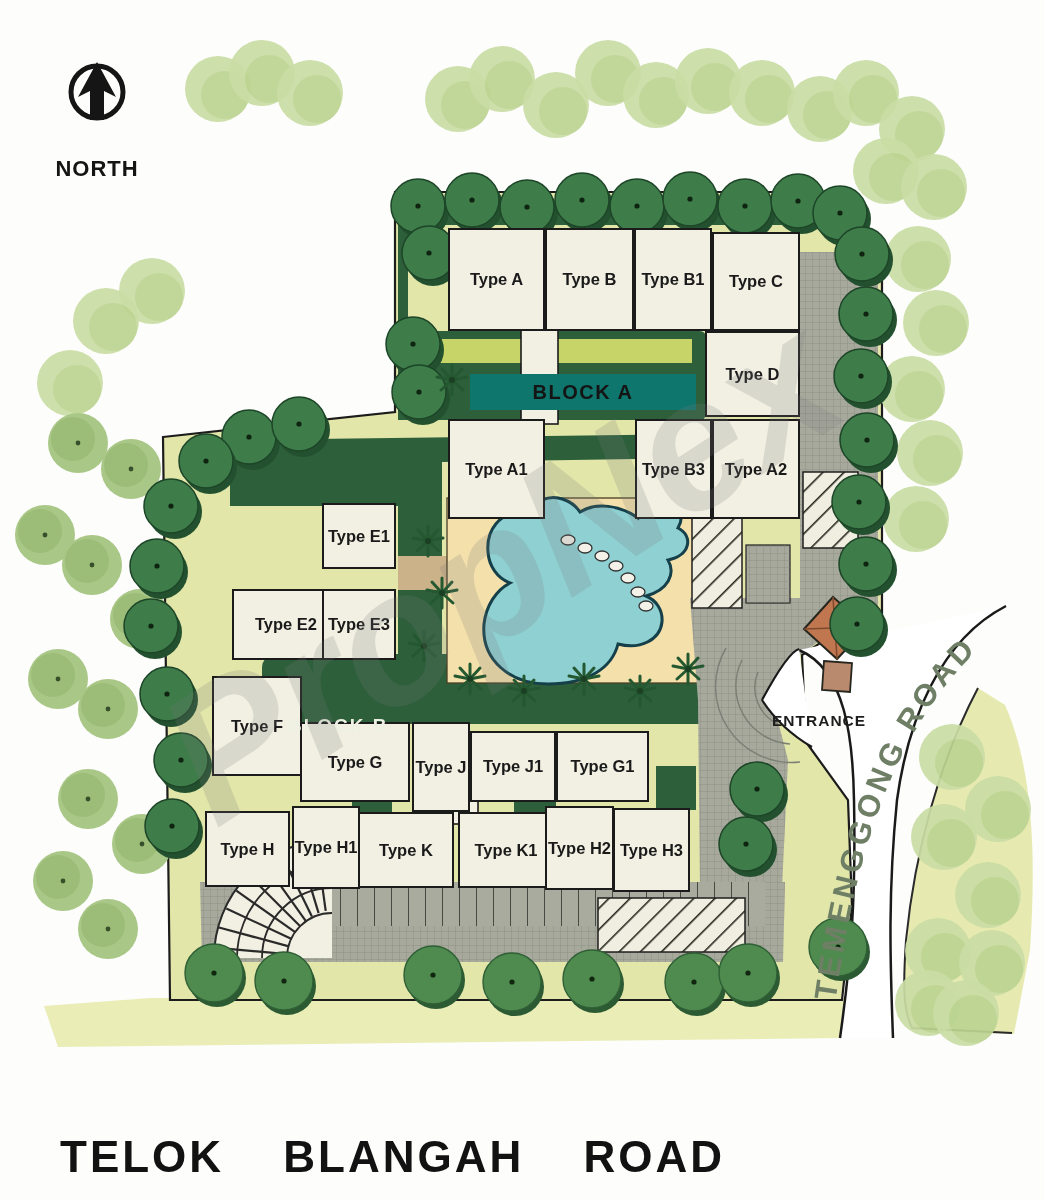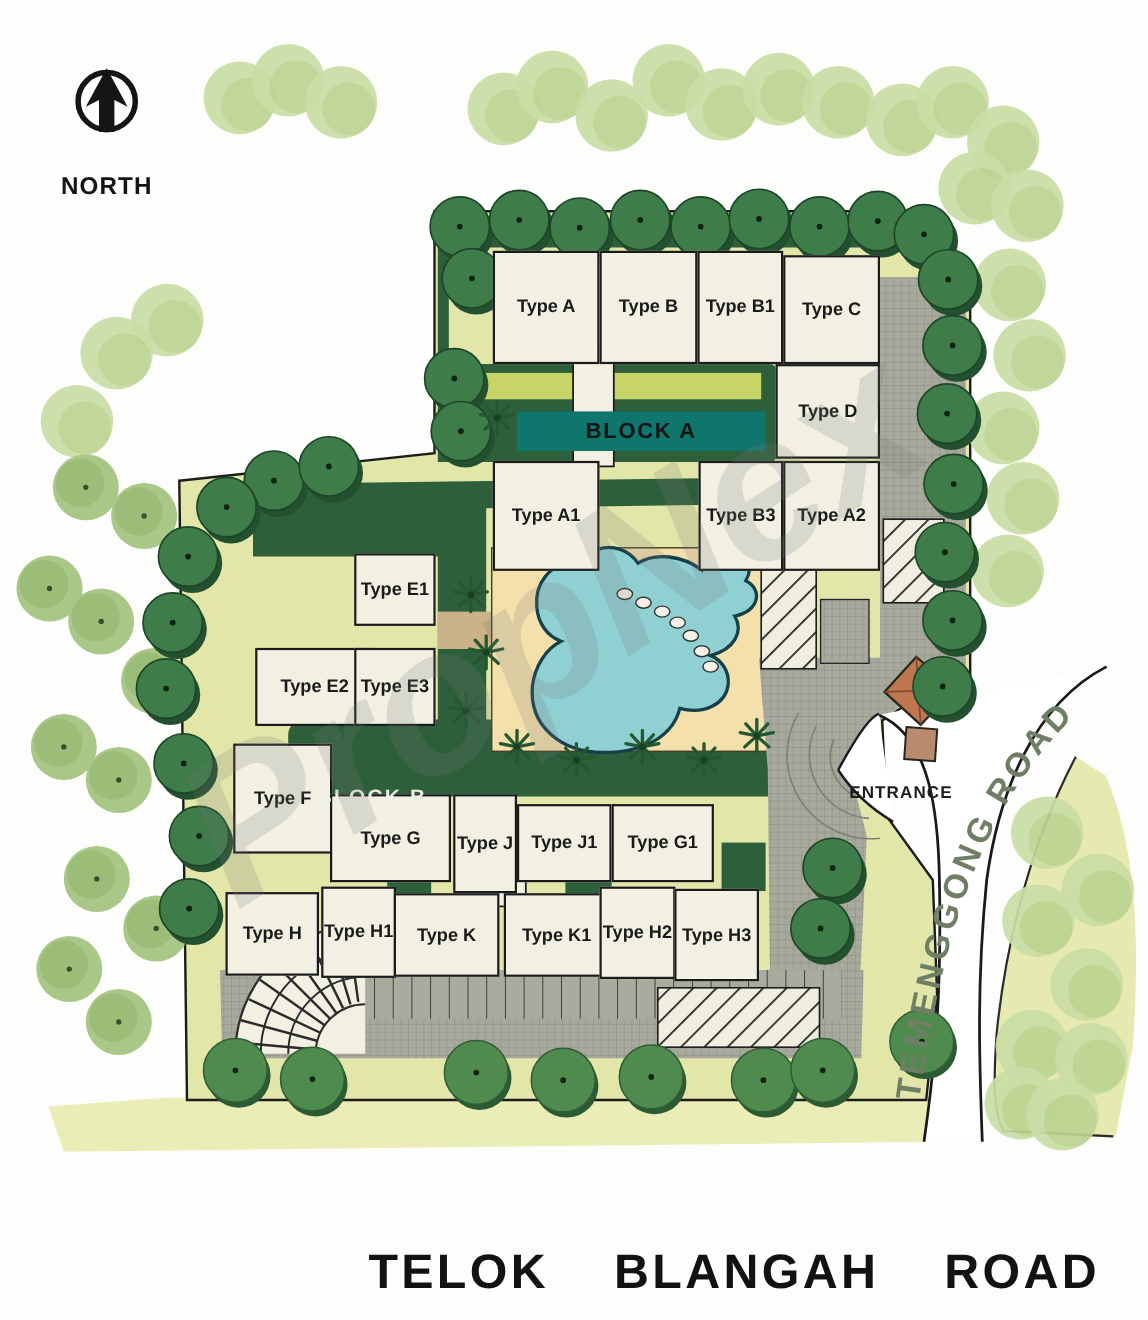--- a/index.html
+++ b/index.html
@@ -8,21 +8,21 @@
   #baseSvg{position:absolute;left:0;top:0;z-index:1;}
   .unit{position:absolute;z-index:5;background:#f2f0e3;border:2px solid #1b1b1b;
         display:flex;align-items:center;justify-content:center;text-align:center;
         font:600 16.5px/1.12 "Liberation Sans",sans-serif;color:#1a1a1a;box-sizing:border-box;}
   .lbl{position:absolute;z-index:6;font-family:"Liberation Sans",sans-serif;color:#141414;}
   .blockband{position:absolute;z-index:5;background:#0f766e;display:flex;align-items:center;
         justify-content:center;font:700 20px "Liberation Sans",sans-serif;letter-spacing:1.5px;color:#141414;}
   #blockB-label{font:700 19px "Liberation Sans",sans-serif;letter-spacing:2px;color:#eef0e4;}
   #entrance-label{font:700 15.5px "Liberation Sans",sans-serif;letter-spacing:1px;color:#1d1d1d;}
   #north-label{font:700 22px "Liberation Sans",sans-serif;letter-spacing:1px;width:110px;text-align:center;margin-top:36px;}
-  #telok-label{left:60px;top:1132px;width:940px;text-align:right;
+  #telok-label{left:60px;top:1132px;width:940px;text-align:left;
         font:700 44px "Liberation Sans",sans-serif;letter-spacing:3px;word-spacing:44px;color:#121212;}
   #watermark{position:absolute;left:110px;top:430px;width:880px;z-index:50;pointer-events:none;
         transform:rotate(-33deg);font:700 italic 185px "Liberation Sans",sans-serif;
         color:rgba(122,122,122,0.20);white-space:nowrap;}
 </style>
 </head>
 <body>
 
 <div id="canvas">
 

